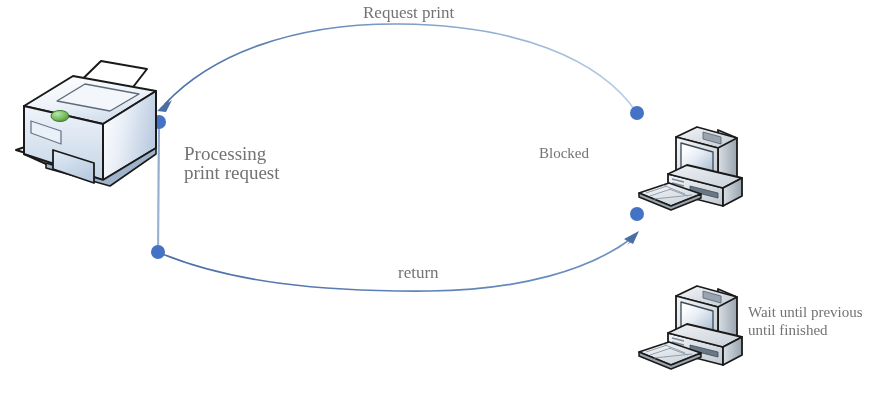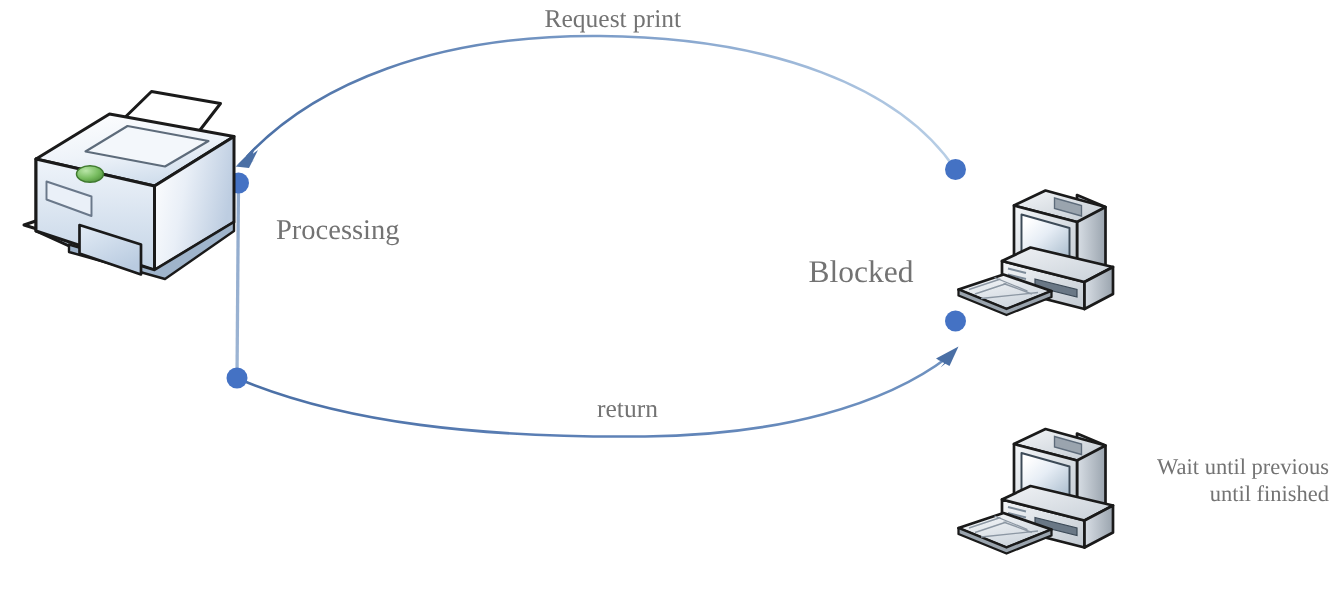--- a/index.html
+++ b/index.html
@@ -21,23 +21,23 @@
     position: absolute;
     color: #737373;
     font-family: Liberation Serif, serif;
     font-size: 16px;
     line-height: 19px;
     white-space: pre;
     letter-spacing: 0px;
   }
   #label-request-print { left: 363px; top: 3px; font-size: 17px; }
   #label-processing    { left: 184px; top: 144px; font-size: 19px; text-align: left; }
-  #label-blocked       { left: 539px; top: 144px; font-size: 21px; margin-top: 28px; }
+  #label-blocked       { left: 539px; top: 144px; font-size: 15px; }
   #label-return        { left: 370px; top: 263px; font-size: 17px; margin-left: 28px; }
-  #label-wait          { left: 748px; top: 303px; font-size: 15px; line-height: 18px; text-align: right; width: 138px; }
+  #label-wait          { left: 748px; top: 303px; font-size: 15px; line-height: 18px; text-align: left; width: 138px; }
   svg.layer {
     position: absolute;
     left: 0; top: 0;
     width: 888px;
     height: 401px;
   }
 </style>
 </head>
 <body>
 
@@ -201,21 +201,21 @@
       <path d="M 27,62 L 55,69 L 55,74 L 27,67 Z" fill="#6a7886" stroke="#3c4a57" stroke-width="0.8"></path>
       <path d="M 9,55 L 21,58 M 9,59 L 21,62 M 9,63 L 21,66" stroke="#7d8b99" stroke-width="1.3" fill="none"></path>
       <path d="M -24,69 L 6,59 L 38,70 L 8,82 Z" fill="url(#kbTop)" stroke="#1a1a1a" stroke-width="1.8" stroke-linejoin="round"></path>
       <path d="M -24,69 L -24,73 L 8,86 L 38,74 L 38,70 L 8,82 Z" fill="#9aa4ae" stroke="#1a1a1a" stroke-width="1.5" stroke-linejoin="round"></path>
       <path d="M -17,69 L 4,62 M -13,72 L 8,65 M -9,75 L 29,71 M 0,61 L 22,70 M 6,65 L 25,72" stroke="#8c97a3" stroke-width="0.9" fill="none"></path>
     </g>
   </svg>
 
   <div class="label" id="label-request-print">Request print</div>
 
-  <div class="label" id="label-processing"><span>Processing</span><br></div>
+  <div class="label" id="label-processing"><span>Processing</span><br><span>print request</span></div>
 
   <div class="label" id="label-blocked">Blocked</div>
 
   <div class="label" id="label-return">return</div>
 
   <div class="label" id="label-wait"><span>Wait until previous</span><br><span>until finished</span></div>
 
 </div>
 
 </body></html>

